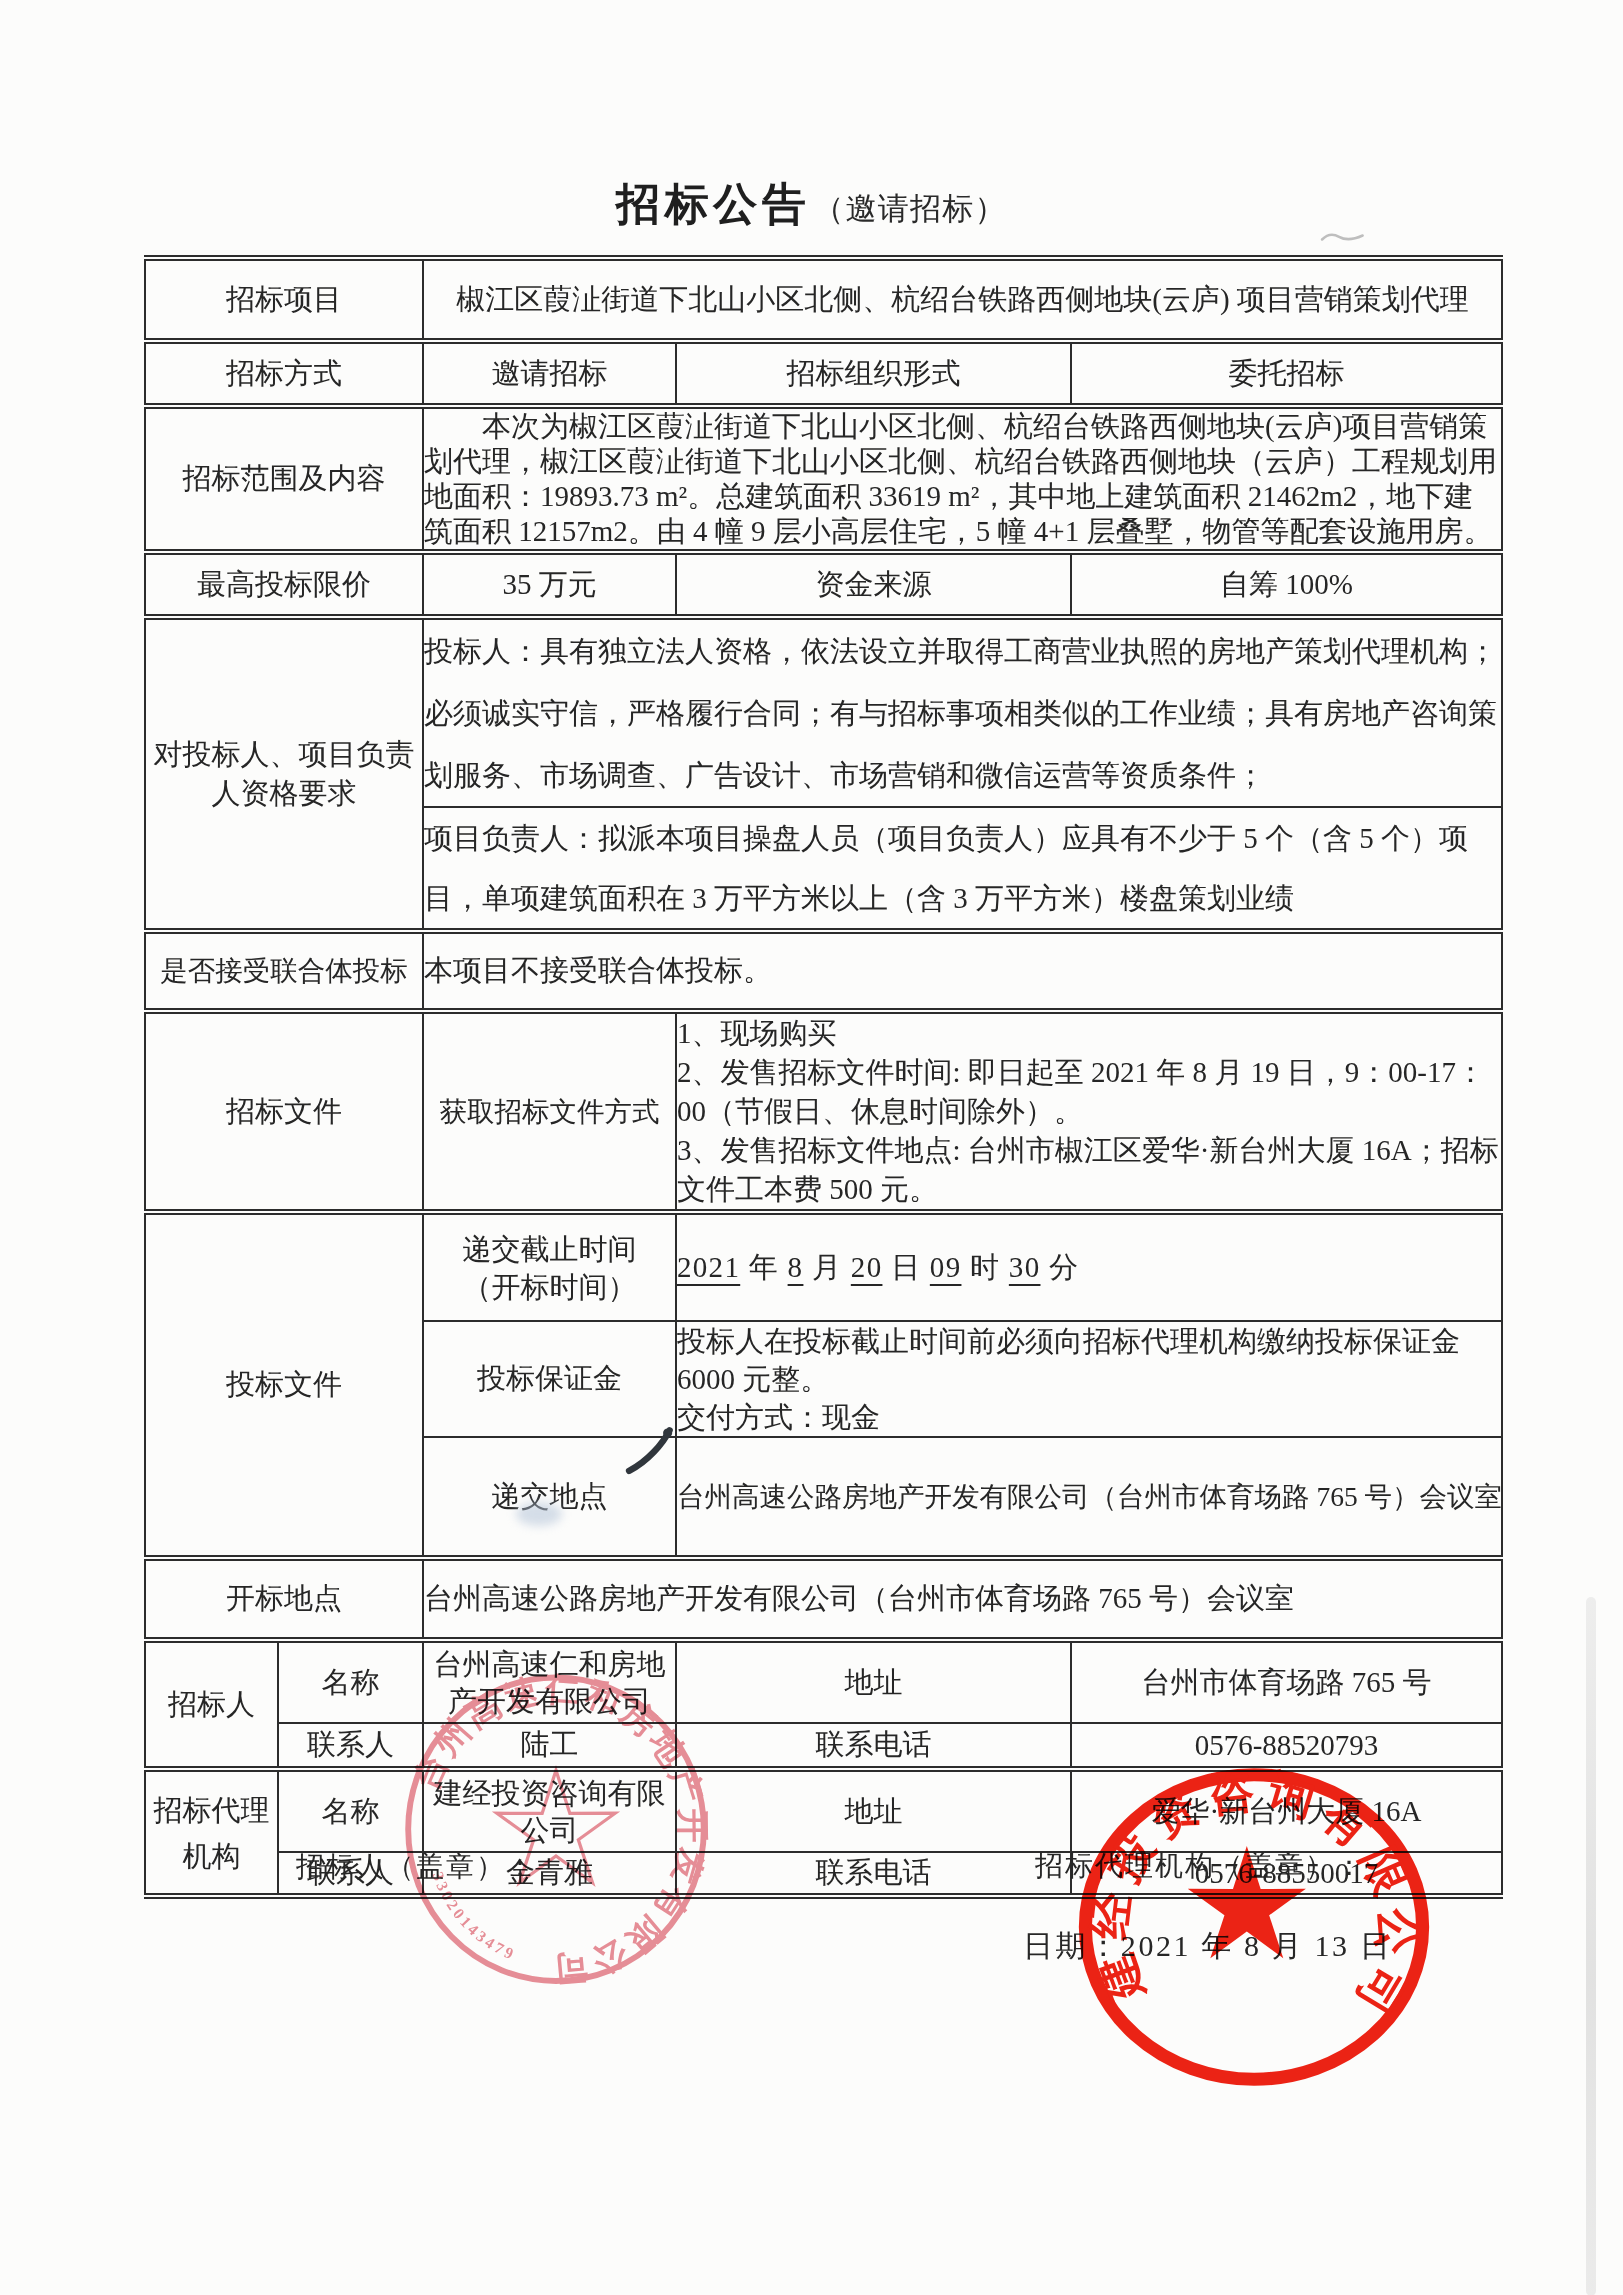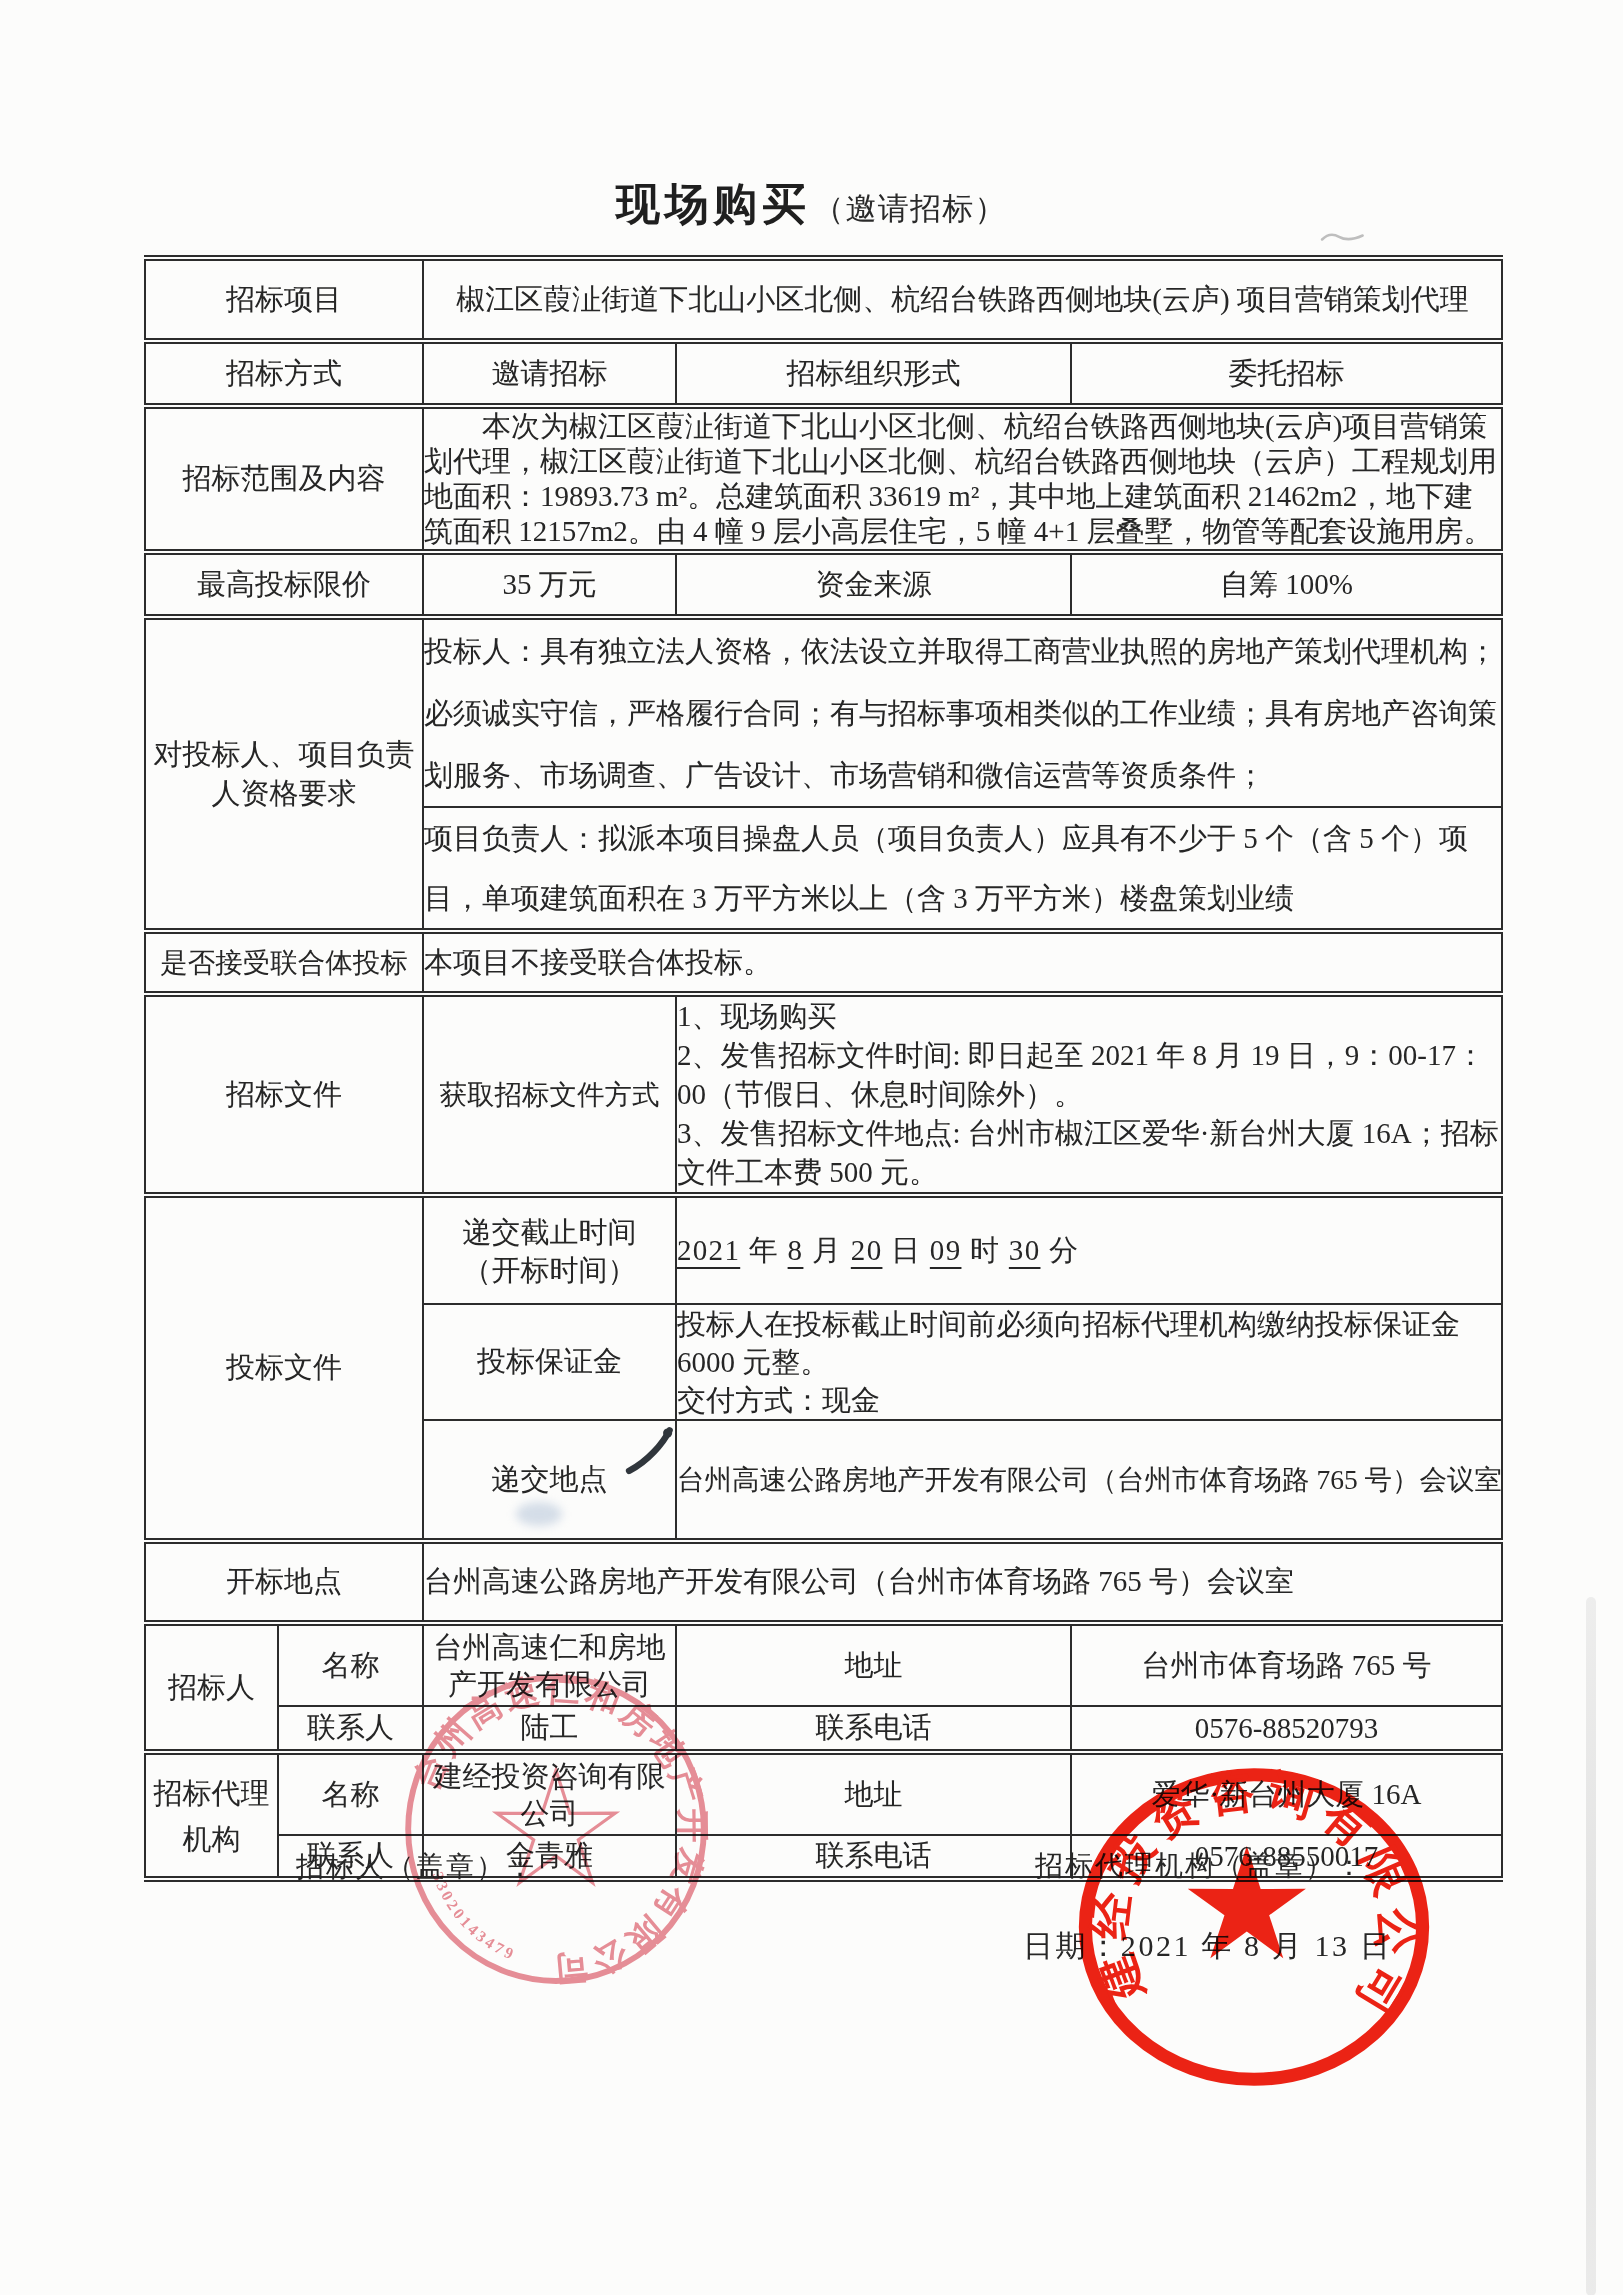--- a/index.html
+++ b/index.html
@@ -55,21 +55,21 @@
   #gray-squiggle{left:1320px; top:229px; opacity:.55;}
   #edge-shadow{left:1586px; top:1597px; width:9.8px; height:699px; border-radius:5.2px;
                background:linear-gradient(180deg,#d9d9d9 0%,#bdbdbd 55%,#d3d3d3 100%); opacity:.42;}
 </style>
 </head>
 <body>
 
 <div class="page">
 
   <div class="title">
-    <span class="t-main">现场购买</span>
+    <span class="t-main">招标公告</span>
     <span class="t-paren">（邀请招标）</span>
   </div>
 
   <table class="doc">
     <colgroup>
       <col style="width:133px">
         <col style="width:145px">
         <col style="width:253px">
       <col style="width:395px">
         <col style="width:431px">
@@ -101,21 +101,21 @@
     </tr>
 
     <tr class="maj" style="height:190px">
       <td class="qlabel" colspan="2" rowspan="2">对投标人、项目负责人资格要求</td>
       <td class="para1" colspan="3">投标人：具有独立法人资格，依法设立并取得工商营业执照的房地产策划代理机构；必须诚实守信，严格履行合同；有与招标事项相类似的工作业绩；具有房地产咨询策划服务、市场调查、广告设计、市场营销和微信运营等资质条件；</td>
     </tr>
     <tr style="height:119px">
       <td class="para2" colspan="3">项目负责人：拟派本项目操盘人员（项目负责人）应具有不少于 5 个（含 5 个）项目，单项建筑面积在 3 万平方米以上（含 3 万平方米）楼盘策划业绩</td>
     </tr>
 
-    <tr class="maj" style="height:63px">
+    <tr class="maj" style="height:80px">
       <td class="lb" colspan="2" style="font-size:27.5px">是否接受联合体投标</td>
       <td class="lf" colspan="3">本项目不接受联合体投标。</td>
     </tr>
 
     <tr class="maj" style="height:196px">
       <td class="lb" colspan="2">招标文件</td>
       <td class="lb" style="font-size:27.5px">获取招标文件方式</td>
       <td class="items" colspan="2">
         <div>1、现场购买</div>
         <div>2、发售招标文件时间: 即日起至 2021 年 8 月 19 日，9：00-17：00（节假日、休息时间除外）。</div>

